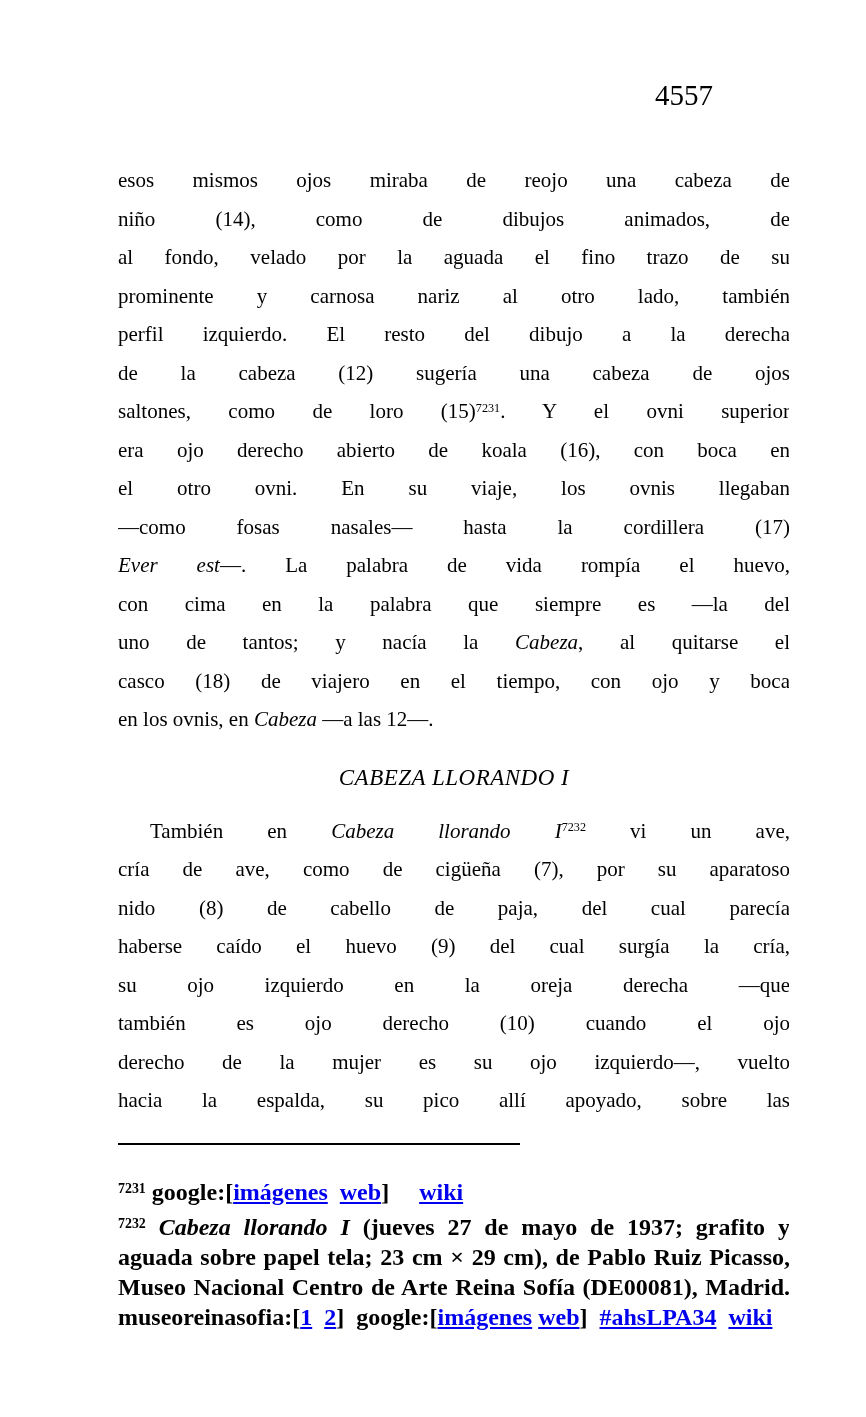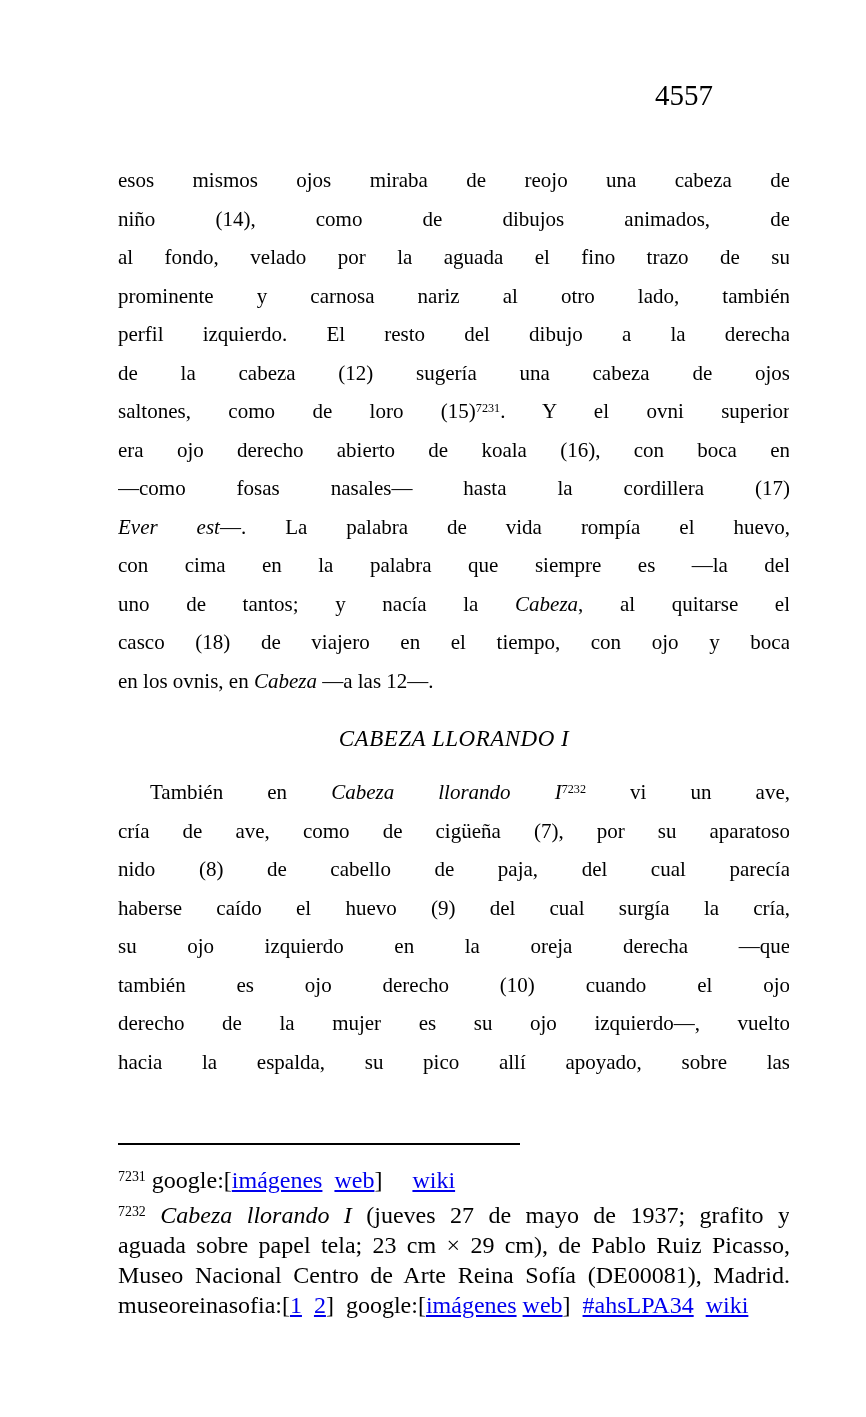--- a/index.html
+++ b/index.html
@@ -54,22 +54,22 @@
     position: absolute;
     left: 118px;
     top: 1143px;
     width: 672px;
   }
   .fn-sep {
     width: 402px;
     height: 0;
     border-top: 2px solid #000000;
   }
-  .fn.first { margin-top: 20px; }
-  .fn.second { margin-top: 5px; }
+  .fn.first { margin-top: 32px; font-weight: bold; }
+  .fn.second { margin-top: 5px; font-weight: bold; }
   .fn .line {
     font-size: 24px;
     line-height: 30px;
     height: 30px;
   }
   a.link {
     color: #0000ee;
     text-decoration: underline;
     cursor: pointer;
   }
@@ -84,20 +84,21 @@
   <div class="content">
     <div class="para">
         <div class="line"><span>esos mismos ojos miraba de reojo una cabeza de</span></div>
         <div class="line"><span>niño (14), como de dibujos animados, de</span></div>
         <div class="line"><span>al fondo, velado por la aguada el fino trazo de su</span></div>
         <div class="line"><span>prominente y carnosa nariz al otro lado, también</span></div>
         <div class="line"><span>perfil izquierdo. El resto del dibujo a la derecha</span></div>
         <div class="line"><span>de la cabeza (12) sugería una cabeza de ojos</span></div>
         <div class="line"><span>saltones, como de loro (15)</span><span class="sup">7231</span><span>. Y el ovni superior</span></div>
         <div class="line"><span>era ojo derecho abierto de koala (16), con boca en</span></div>
+        <div class="line"><span>el otro ovni. En su viaje, los ovnis llegaban</span></div>
         <div class="line"><span>—como fosas nasales— hasta la cordillera (17)</span></div>
         <div class="line"><span class="it">Ever est</span><span>—. La palabra de vida rompía el huevo,</span></div>
         <div class="line"><span>con cima en la palabra que siempre es —la del</span></div>
         <div class="line"><span>uno de tantos; y nacía la </span><span class="it">Cabeza</span><span>, al quitarse el</span></div>
         <div class="line"><span>casco (18) de viajero en el tiempo, con ojo y boca</span></div>
         <div class="line left"><span>en los ovnis, en </span><span class="it">Cabeza</span><span> —a las 12—.</span></div>
       </div>
 
     <div class="heading">CABEZA LLORANDO I</div>
 

